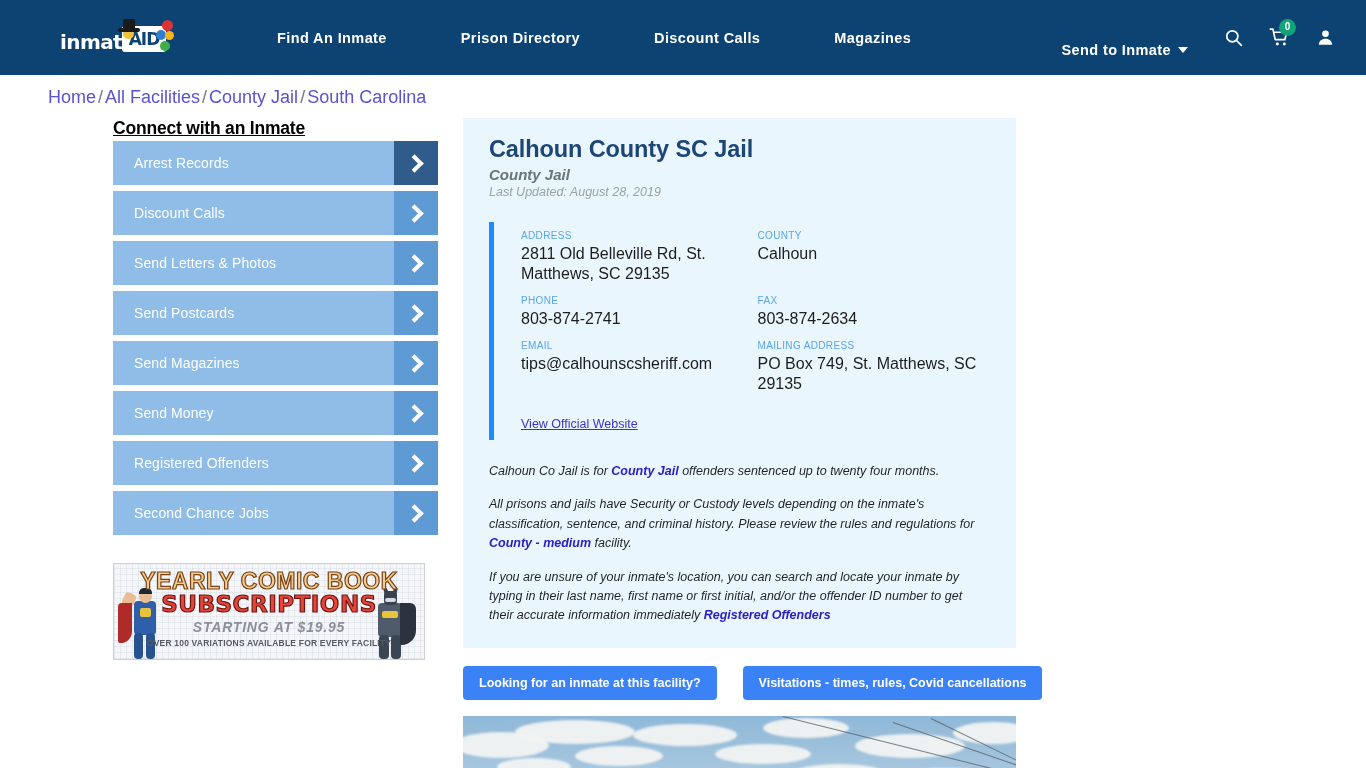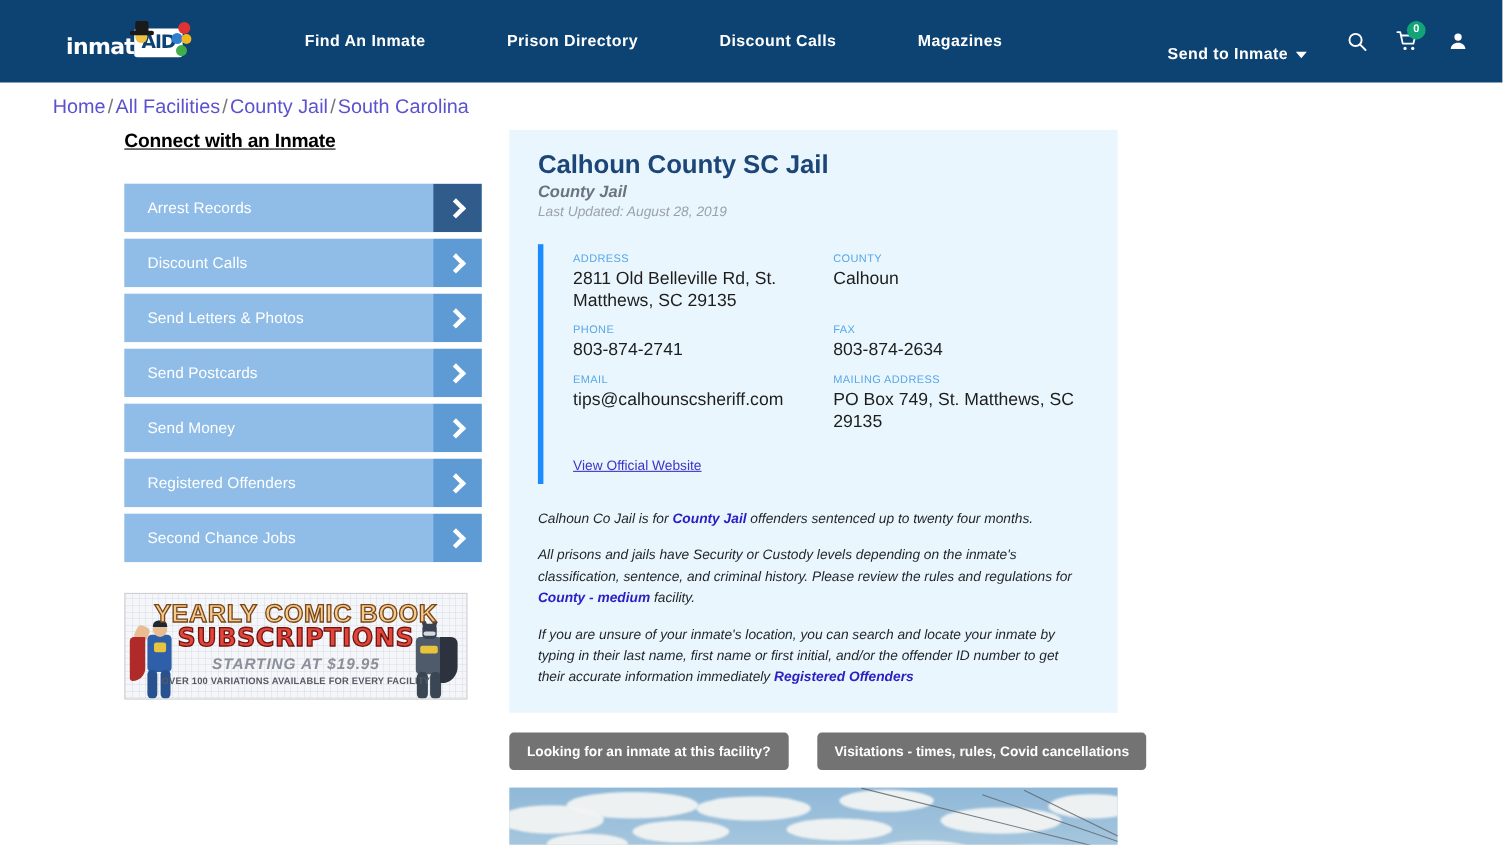--- a/index.html
+++ b/index.html
@@ -153,21 +153,21 @@
     display: flex;
     padding: 10px 0 0 113px;
     align-items: flex-start;
   }
   .sidebar { width: 325px; flex: 0 0 325px; }
   .sidebar-heading {
     font-size: 17.5px;
     font-weight: bold;
     color: #000000;
     text-decoration: underline;
-    margin: 0 0 28px 0;
+    margin: 0 0 2px 0;
     letter-spacing: -0.2px;
     font-family: "Liberation Sans", sans-serif;
   }
   .side-btn {
     height: 44px;
     margin-bottom: 6px;
     background: #8fbde8;
     display: flex;
     align-items: stretch;
     cursor: pointer;
@@ -321,21 +321,21 @@
     text-decoration: none;
     cursor: pointer;
   }
 
   .cta-row {
     display: flex;
     gap: 26px;
     margin-top: 18px;
   }
   .cta {
-    background: #737373;
+    background: #3b82f6;
     color: #ffffff;
     font-size: 12.5px;
     font-weight: bold;
     border: none;
     border-radius: 4px;
     padding: 0 16px;
     height: 34px;
     cursor: pointer;
     white-space: nowrap;
     font-family: "Liberation Sans", sans-serif;
@@ -460,20 +460,26 @@
         </span>
     </div>
     <div class="side-btn">
       <span class="side-btn-label">Send Letters &amp; Photos</span>
       <span class="side-btn-arrow">
           <i class="chev"></i>
         </span>
     </div>
     <div class="side-btn">
       <span class="side-btn-label">Send Postcards</span>
+      <span class="side-btn-arrow">
+          <i class="chev"></i>
+        </span>
+    </div>
+    <div class="side-btn">
+      <span class="side-btn-label">Send Magazines</span>
       <span class="side-btn-arrow">
           <i class="chev"></i>
         </span>
     </div>
     <div class="side-btn">
       <span class="side-btn-label">Send Money</span>
       <span class="side-btn-arrow">
           <i class="chev"></i>
         </span>
     </div>

